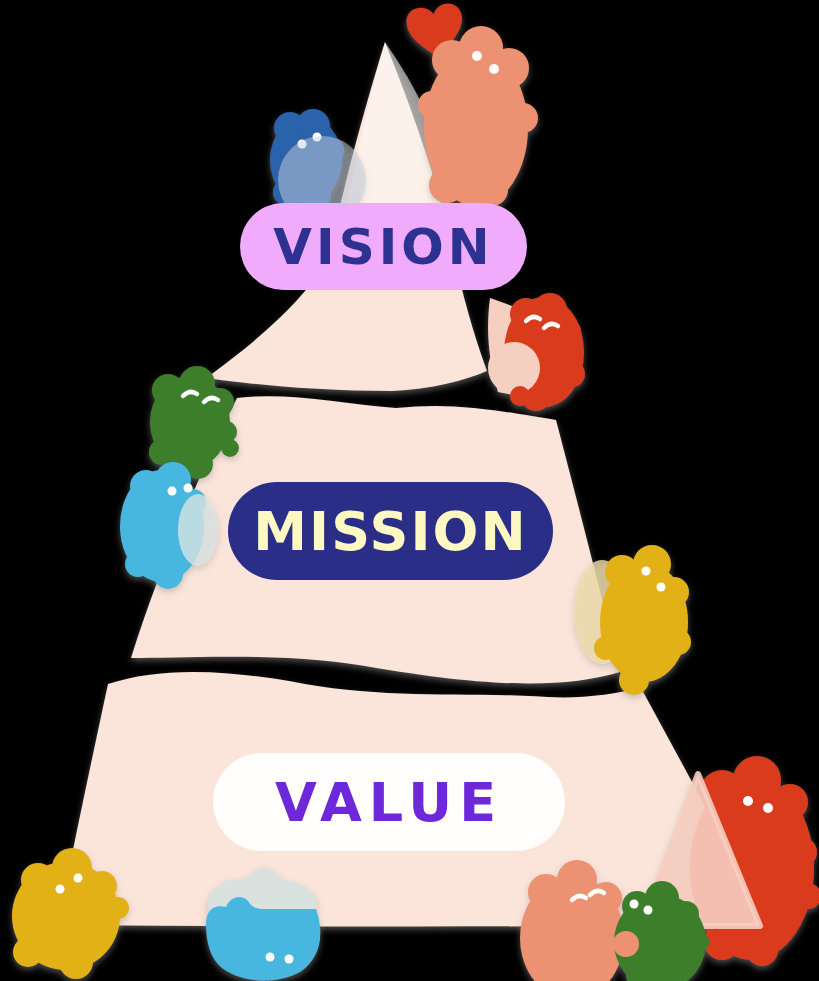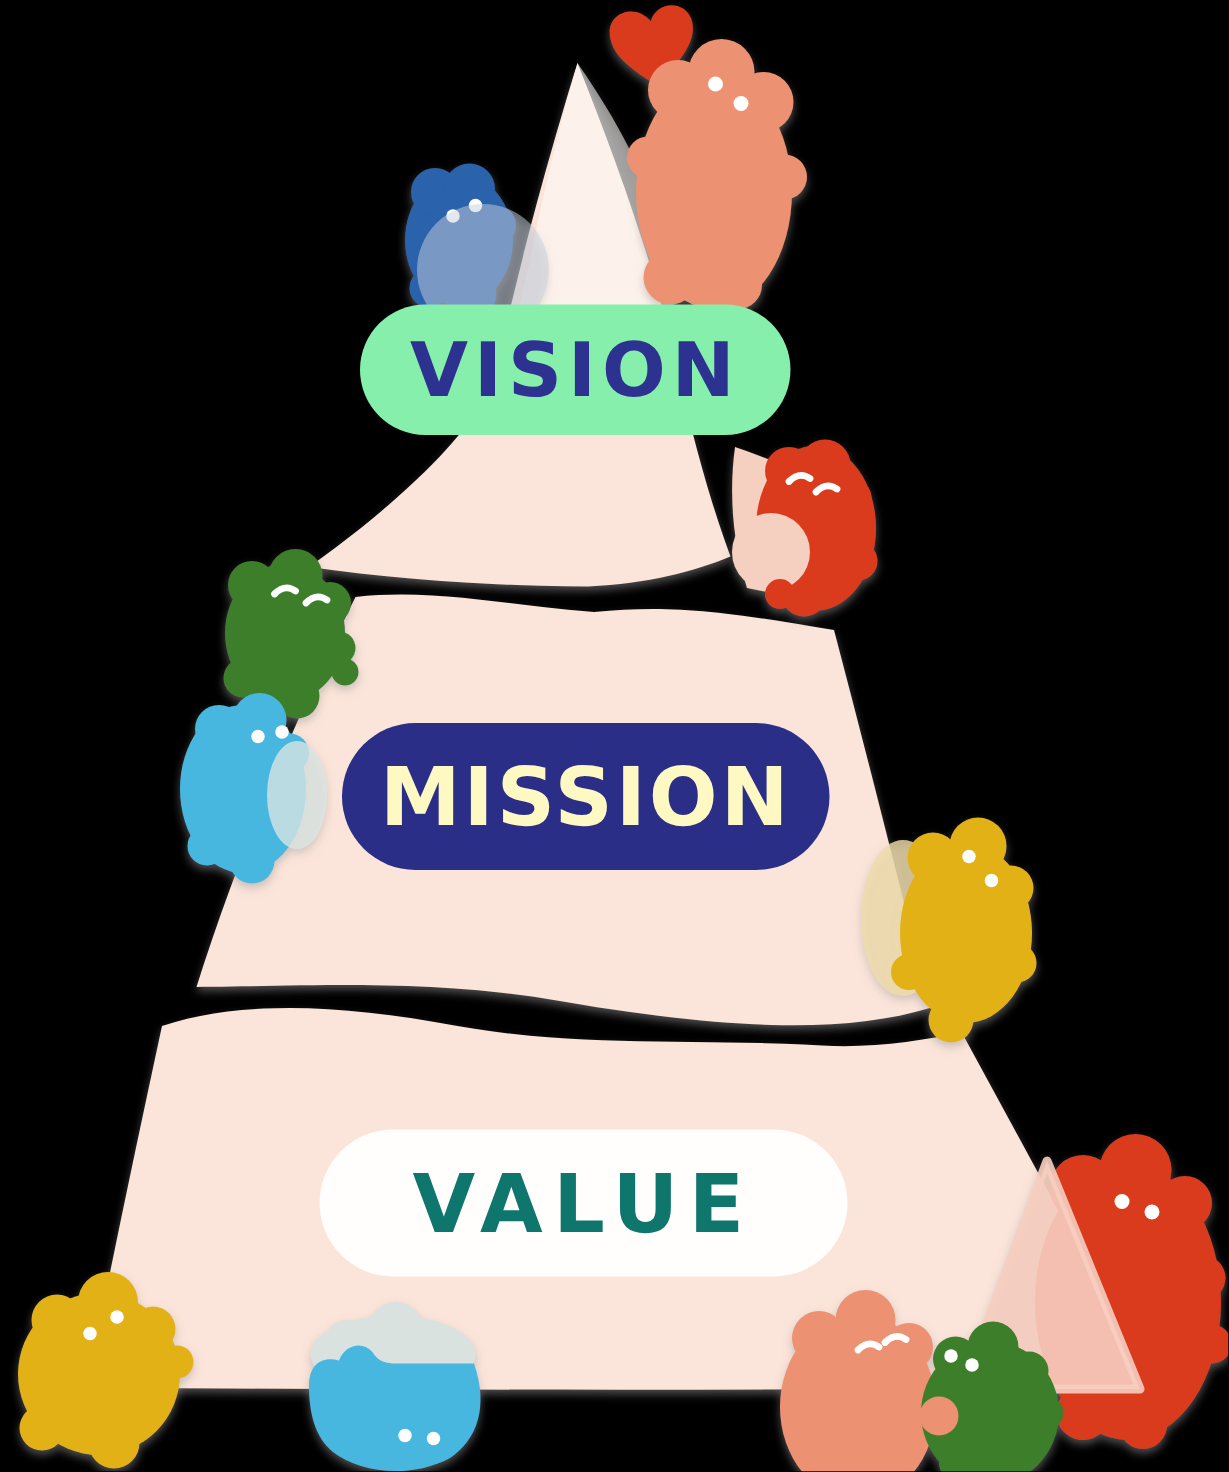--- a/index.html
+++ b/index.html
@@ -227,25 +227,25 @@
         </g>
         <circle cx="626" cy="944" r="13" fill="#ec9273"></circle>
         <g class="eyes-open">
           <circle cx="634" cy="904" r="4.5"></circle>
             <circle cx="648" cy="910" r="4.5"></circle>
         </g>
       </g>
     </g>
   </svg>
 
-  <div class="pill pill-vision" style="background: #86efac; color: rgb(45, 49, 144);">
+  <div class="pill pill-vision" style="background: #f0abfc; color: rgb(45, 49, 144);">
     <span>VISION</span>
   </div>
 
   <div class="pill pill-mission" style="background: rgb(43, 46, 135); color: #fef9c3;">
     <span>MISSION</span>
   </div>
 
-  <div class="pill pill-value" style="background: rgb(255, 254, 253); color: #0f766e;">
+  <div class="pill pill-value" style="background: rgb(255, 254, 253); color: #6d28d9;">
     <span>VALUE</span>
   </div>
 
 </div>
 
 </body></html>

